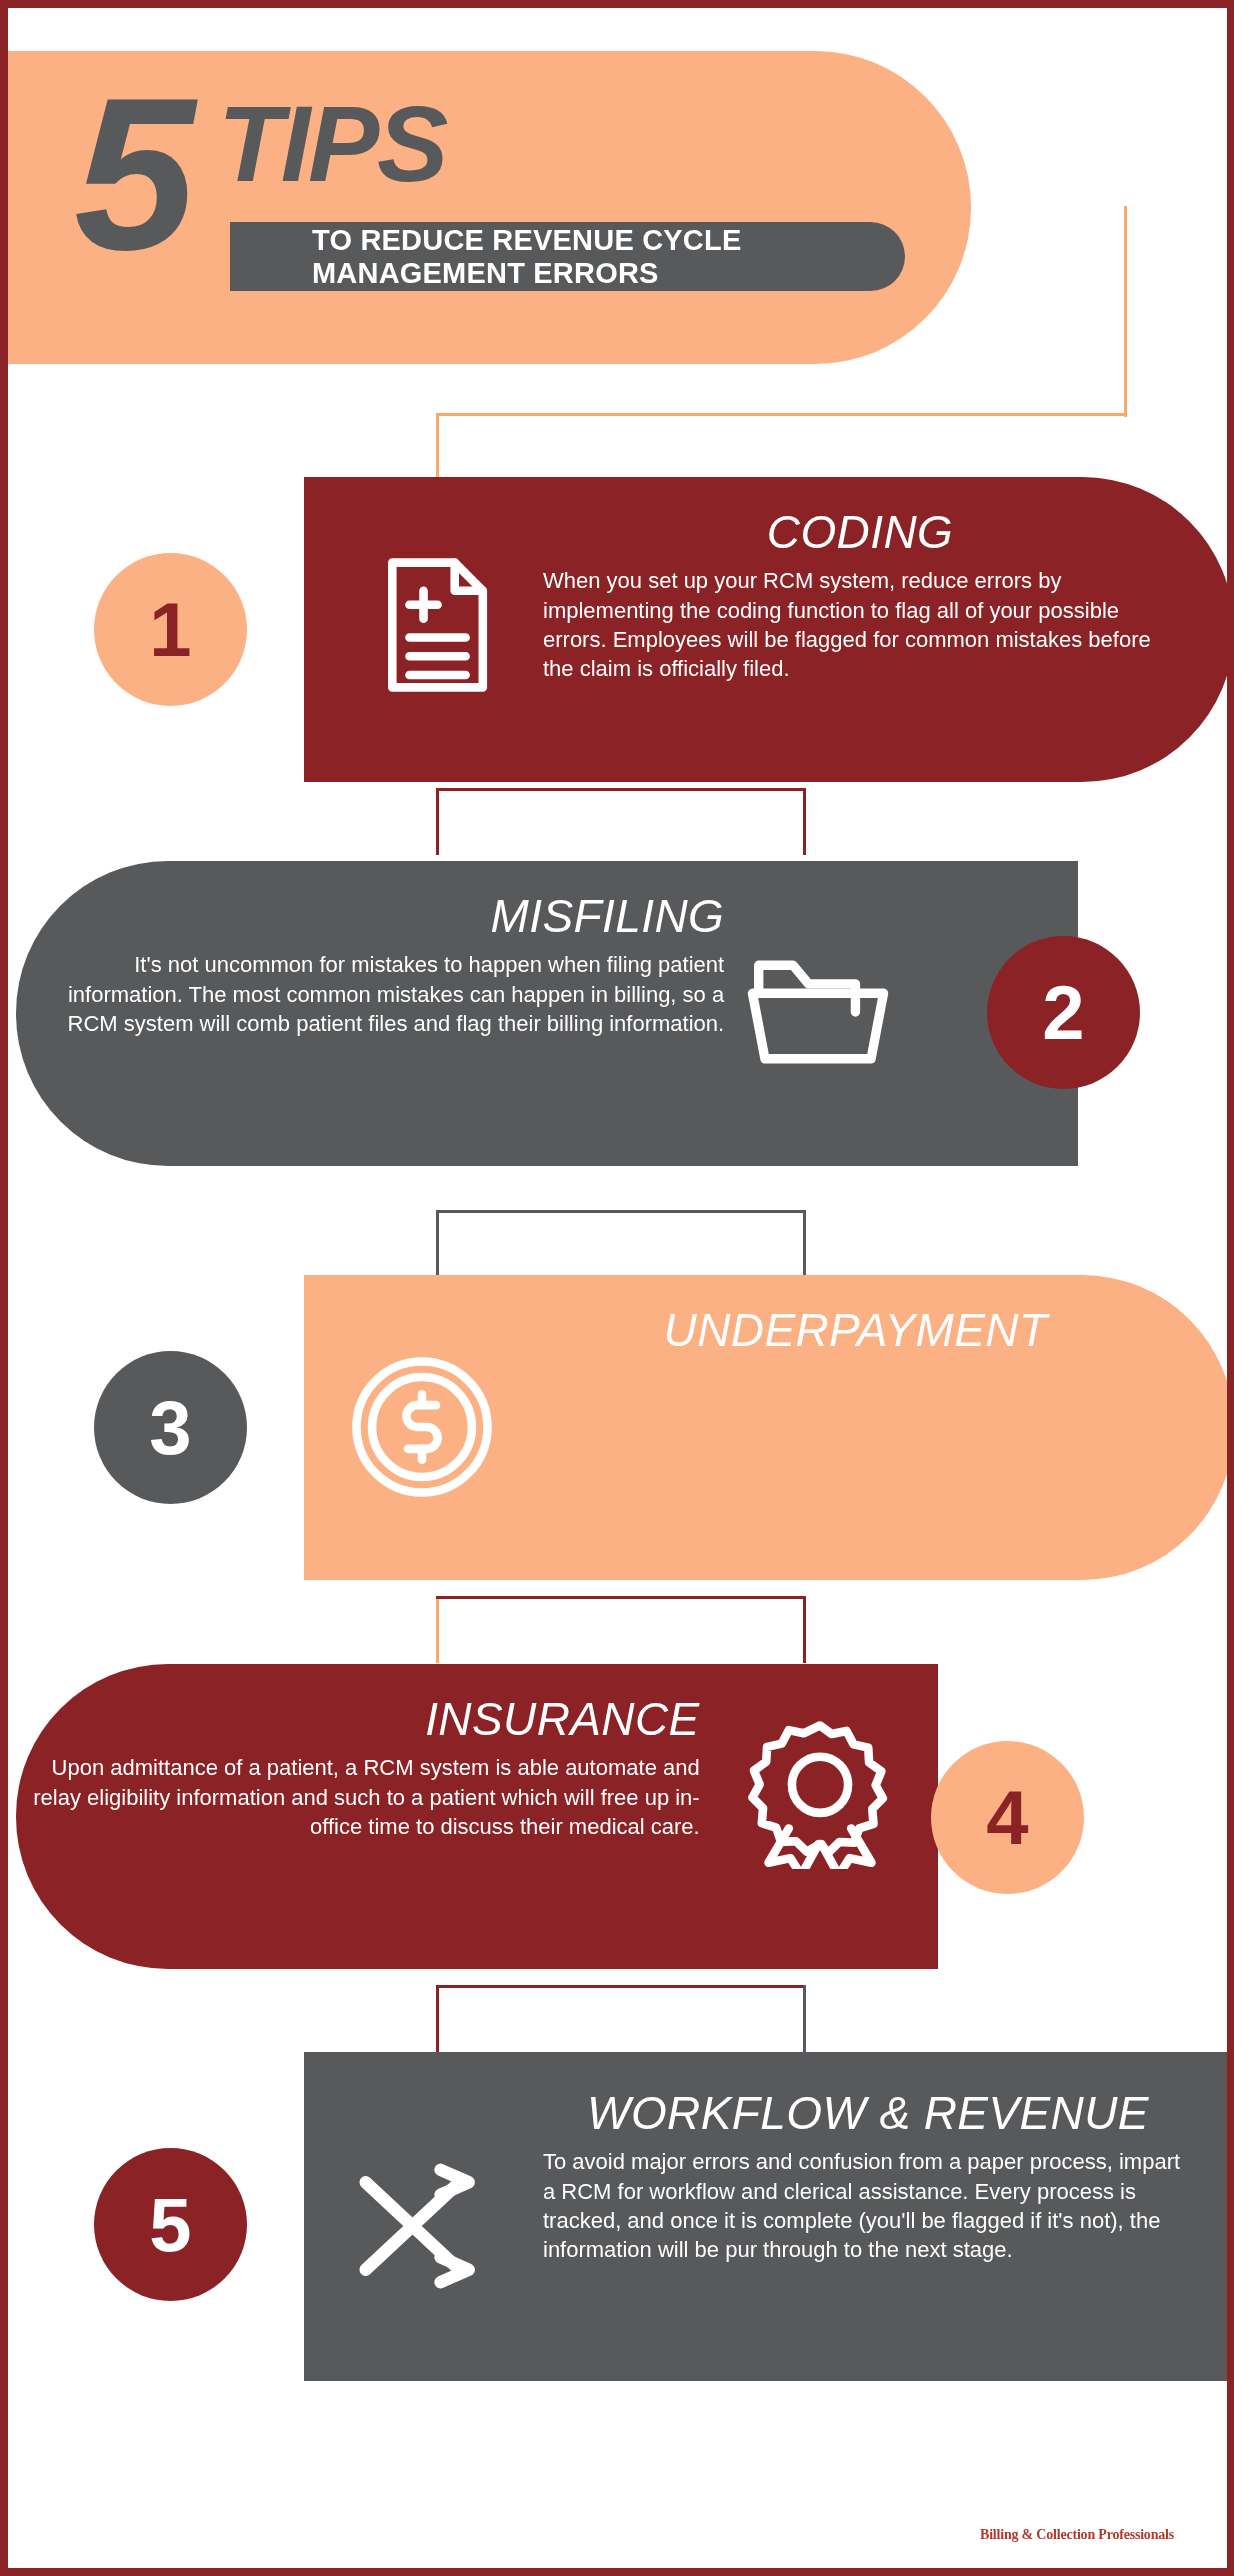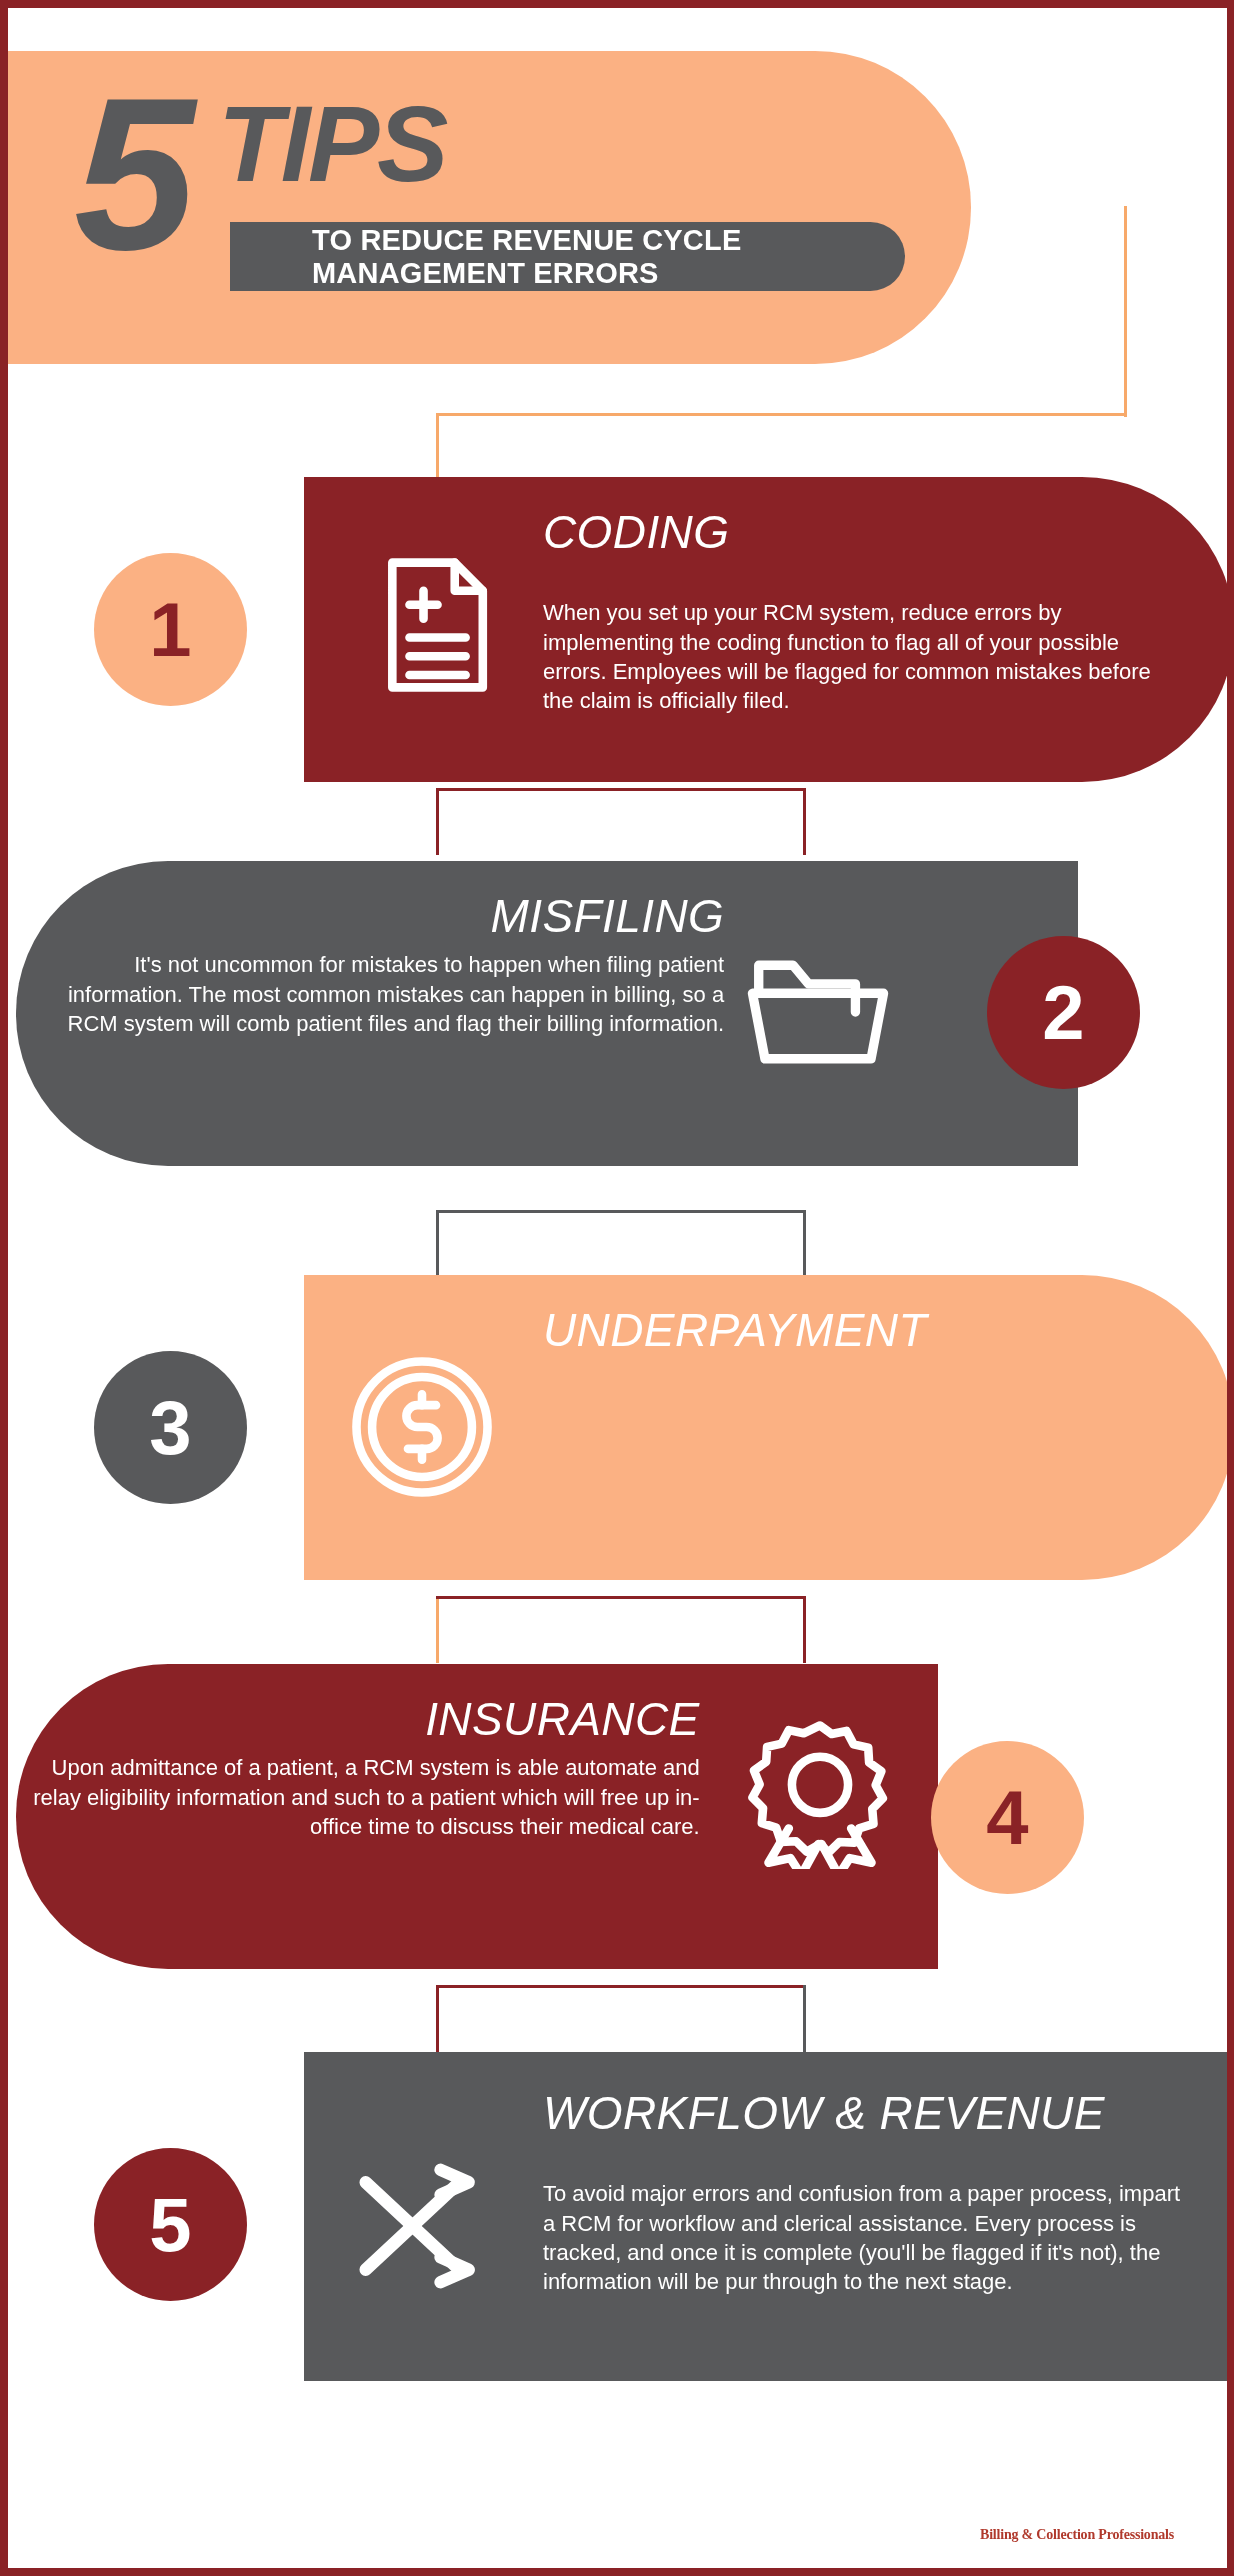--- a/index.html
+++ b/index.html
@@ -124,21 +124,21 @@
     line-height: 1.05;
     letter-spacing: 0.4px;
     margin-bottom: 10px;
   }
   .panel-text {
     font-size: 22px;
     color: #ffffff;
     line-height: 1.33;
     white-space: pre-line;
   }
-  .align-left  { text-align: left;  align-items: flex-start; gap: 32px; }
+  .align-left  { text-align: left;  align-items: center; }
   .align-right { text-align: right; align-items: flex-end; }
 
   
   .badge {
     position: absolute;
     width: 153px;
     height: 153px;
     border-radius: 50%;
     display: flex;
     align-items: center;

